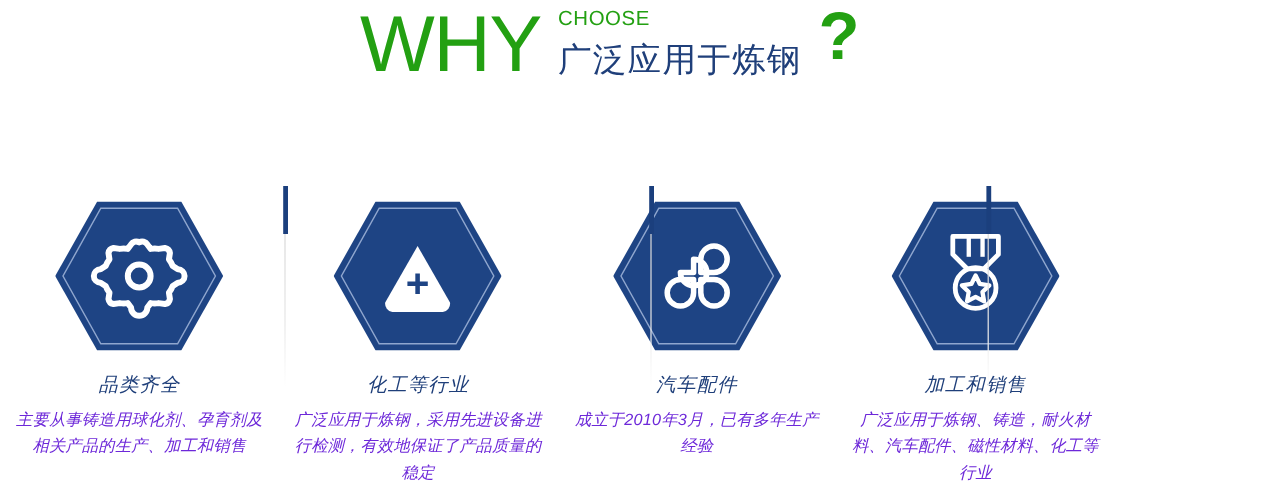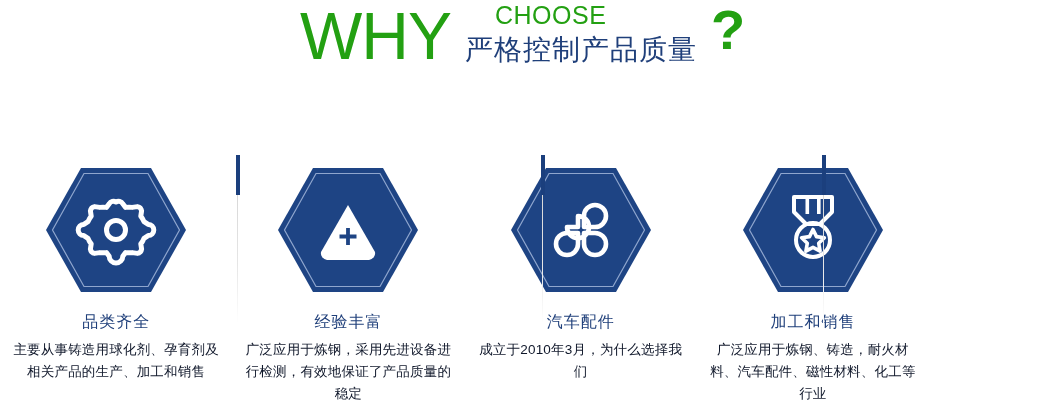--- a/index.html
+++ b/index.html
@@ -32,26 +32,25 @@
     letter-spacing: -1px;
     white-space: nowrap;
   }
   .header-stack {
     display: flex;
     flex-direction: column;
     margin-left: 14px;
     padding-top: 2px;
   }
   .choose-word {
-    font-size: 25px;
+    font-size: 17px;
     line-height: 27px;
     color: #23a012;
     letter-spacing: 0.5px;
     white-space: nowrap;
-    margin-left: 30px;
   }
   .cn-title {
     font-size: 28px;
     line-height: 34px;
     color: #1f3f7a;
     margin-top: 4px;
     white-space: nowrap;
     letter-spacing: 1px;
   }
   .qmark {
@@ -64,20 +63,21 @@
     padding-bottom: 14px;
   }
 
   
   .cards {
     position: absolute;
     left: 0; top: 140px;
     width: 929px;
     height: 276px;
     display: flex;
+    font-style: italic;
   }
   .card {
     position: relative;
     width: 263.75px;
     height: 276px;
     display: flex;
     flex-direction: column;
     align-items: center;
   }
   .hex-wrap {
@@ -95,21 +95,21 @@
     color: #1f3f7a;
     font-weight: 400;
     letter-spacing: 1px;
     text-align: center;
   }
   .card-body {
     margin-top: 7px;
     width: 210px;
     font-size: 13.5px;
     line-height: 22px;
-    color: #0f172a;
+    color: #6d28d9;
     text-align: center;
     letter-spacing: 0.2px;
   }
 
   
   .divider {
     position: absolute;
     top: 155px;
     width: 4px;
     height: 168px;
@@ -133,21 +133,21 @@
 </head>
 <body>
 
 <div class="page">
 
   <div class="header">
     <div class="header-inner">
       <div class="why-word">WHY</div>
       <div class="header-stack">
         <div class="choose-word">CHOOSE</div>
-        <div class="cn-title">严格控制产品质量</div>
+        <div class="cn-title">广泛应用于炼钢</div>
       </div>
       <div class="qmark">?</div>
     </div>
   </div>
 
   <div class="cards">
 
     <div class="card">
       <div class="hex-wrap">
         <svg width="140" height="124" viewBox="0 0 140 124">
@@ -176,39 +176,39 @@
         <svg width="140" height="124" viewBox="0 0 140 124">
           <polygon points="35,0 105,0 140,62 105,124 35,124 0,62" fill="#1e4484"></polygon>
           <polygon points="38,5.5 102,5.5 133.5,62 102,118.5 38,118.5 6.5,62" fill="none" stroke="#8fa6ce" stroke-width="1.2"></polygon>
           <g transform="translate(70,64)">
             <path d="M0,-27 L27,20 A7,7 0 0 1 21,28 L-21,28 A7,7 0 0 1 -27,20 Z" fill="#ffffff"></path>
             <path d="M-1.9,-4 L-1.9,2.6 L-8.5,2.6 L-8.5,6.4 L-1.9,6.4 L-1.9,13 L1.9,13
                      L1.9,6.4 L8.5,6.4 L8.5,2.6 L1.9,2.6 L1.9,-4 Z" fill="#1e4484"></path>
           </g>
         </svg>
       </div>
-      <div class="card-title">经验丰富</div>
+      <div class="card-title">化工等行业</div>
       <div class="card-body">广泛应用于炼钢，采用先进设备进行检测，有效地保证了产品质量的稳定</div>
     </div>
 
     <div class="card">
       <div class="hex-wrap">
         <svg width="140" height="124" viewBox="0 0 140 124">
           <polygon points="35,0 105,0 140,62 105,124 35,124 0,62" fill="#1e4484"></polygon>
           <polygon points="38,5.5 102,5.5 133.5,62 102,118.5 38,118.5 6.5,62" fill="none" stroke="#8fa6ce" stroke-width="1.2"></polygon>
           <g transform="translate(70,62)" fill="none" stroke="#ffffff" stroke-width="4.6" stroke-linejoin="round">
             <path d="M-3,-3 L-3,-14 A11,11 0 1 1 -14,-3 L-3,-3 Z"></path>
             <path d="M3,-3 L14,-3 A11,11 0 1 0 3,-14 L3,-3 Z"></path>
             <path d="M-3,3 L-14,3 A11,11 0 1 0 -3,14 L-3,3 Z"></path>
             <path d="M3,3 L3,14 A11,11 0 1 0 14,3 L3,3 Z"></path>
           </g>
         </svg>
       </div>
       <div class="card-title">汽车配件</div>
-      <div class="card-body">成立于2010年3月，为什么选择我们</div>
+      <div class="card-body">成立于2010年3月，已有多年生产经验</div>
     </div>
 
     <div class="card">
       <div class="hex-wrap">
         <svg width="140" height="124" viewBox="0 0 140 124">
           <polygon points="35,0 105,0 140,62 105,124 35,124 0,62" fill="#1e4484"></polygon>
           <polygon points="38,5.5 102,5.5 133.5,62 102,118.5 38,118.5 6.5,62" fill="none" stroke="#8fa6ce" stroke-width="1.2"></polygon>
           <g transform="translate(70,60)">
 
             <path d="M-19,-31 L19,-31 L19,-16 L7,-4 L-7,-4 L-19,-16 Z" fill="none" stroke="#ffffff" stroke-width="4" stroke-linejoin="round"></path>

